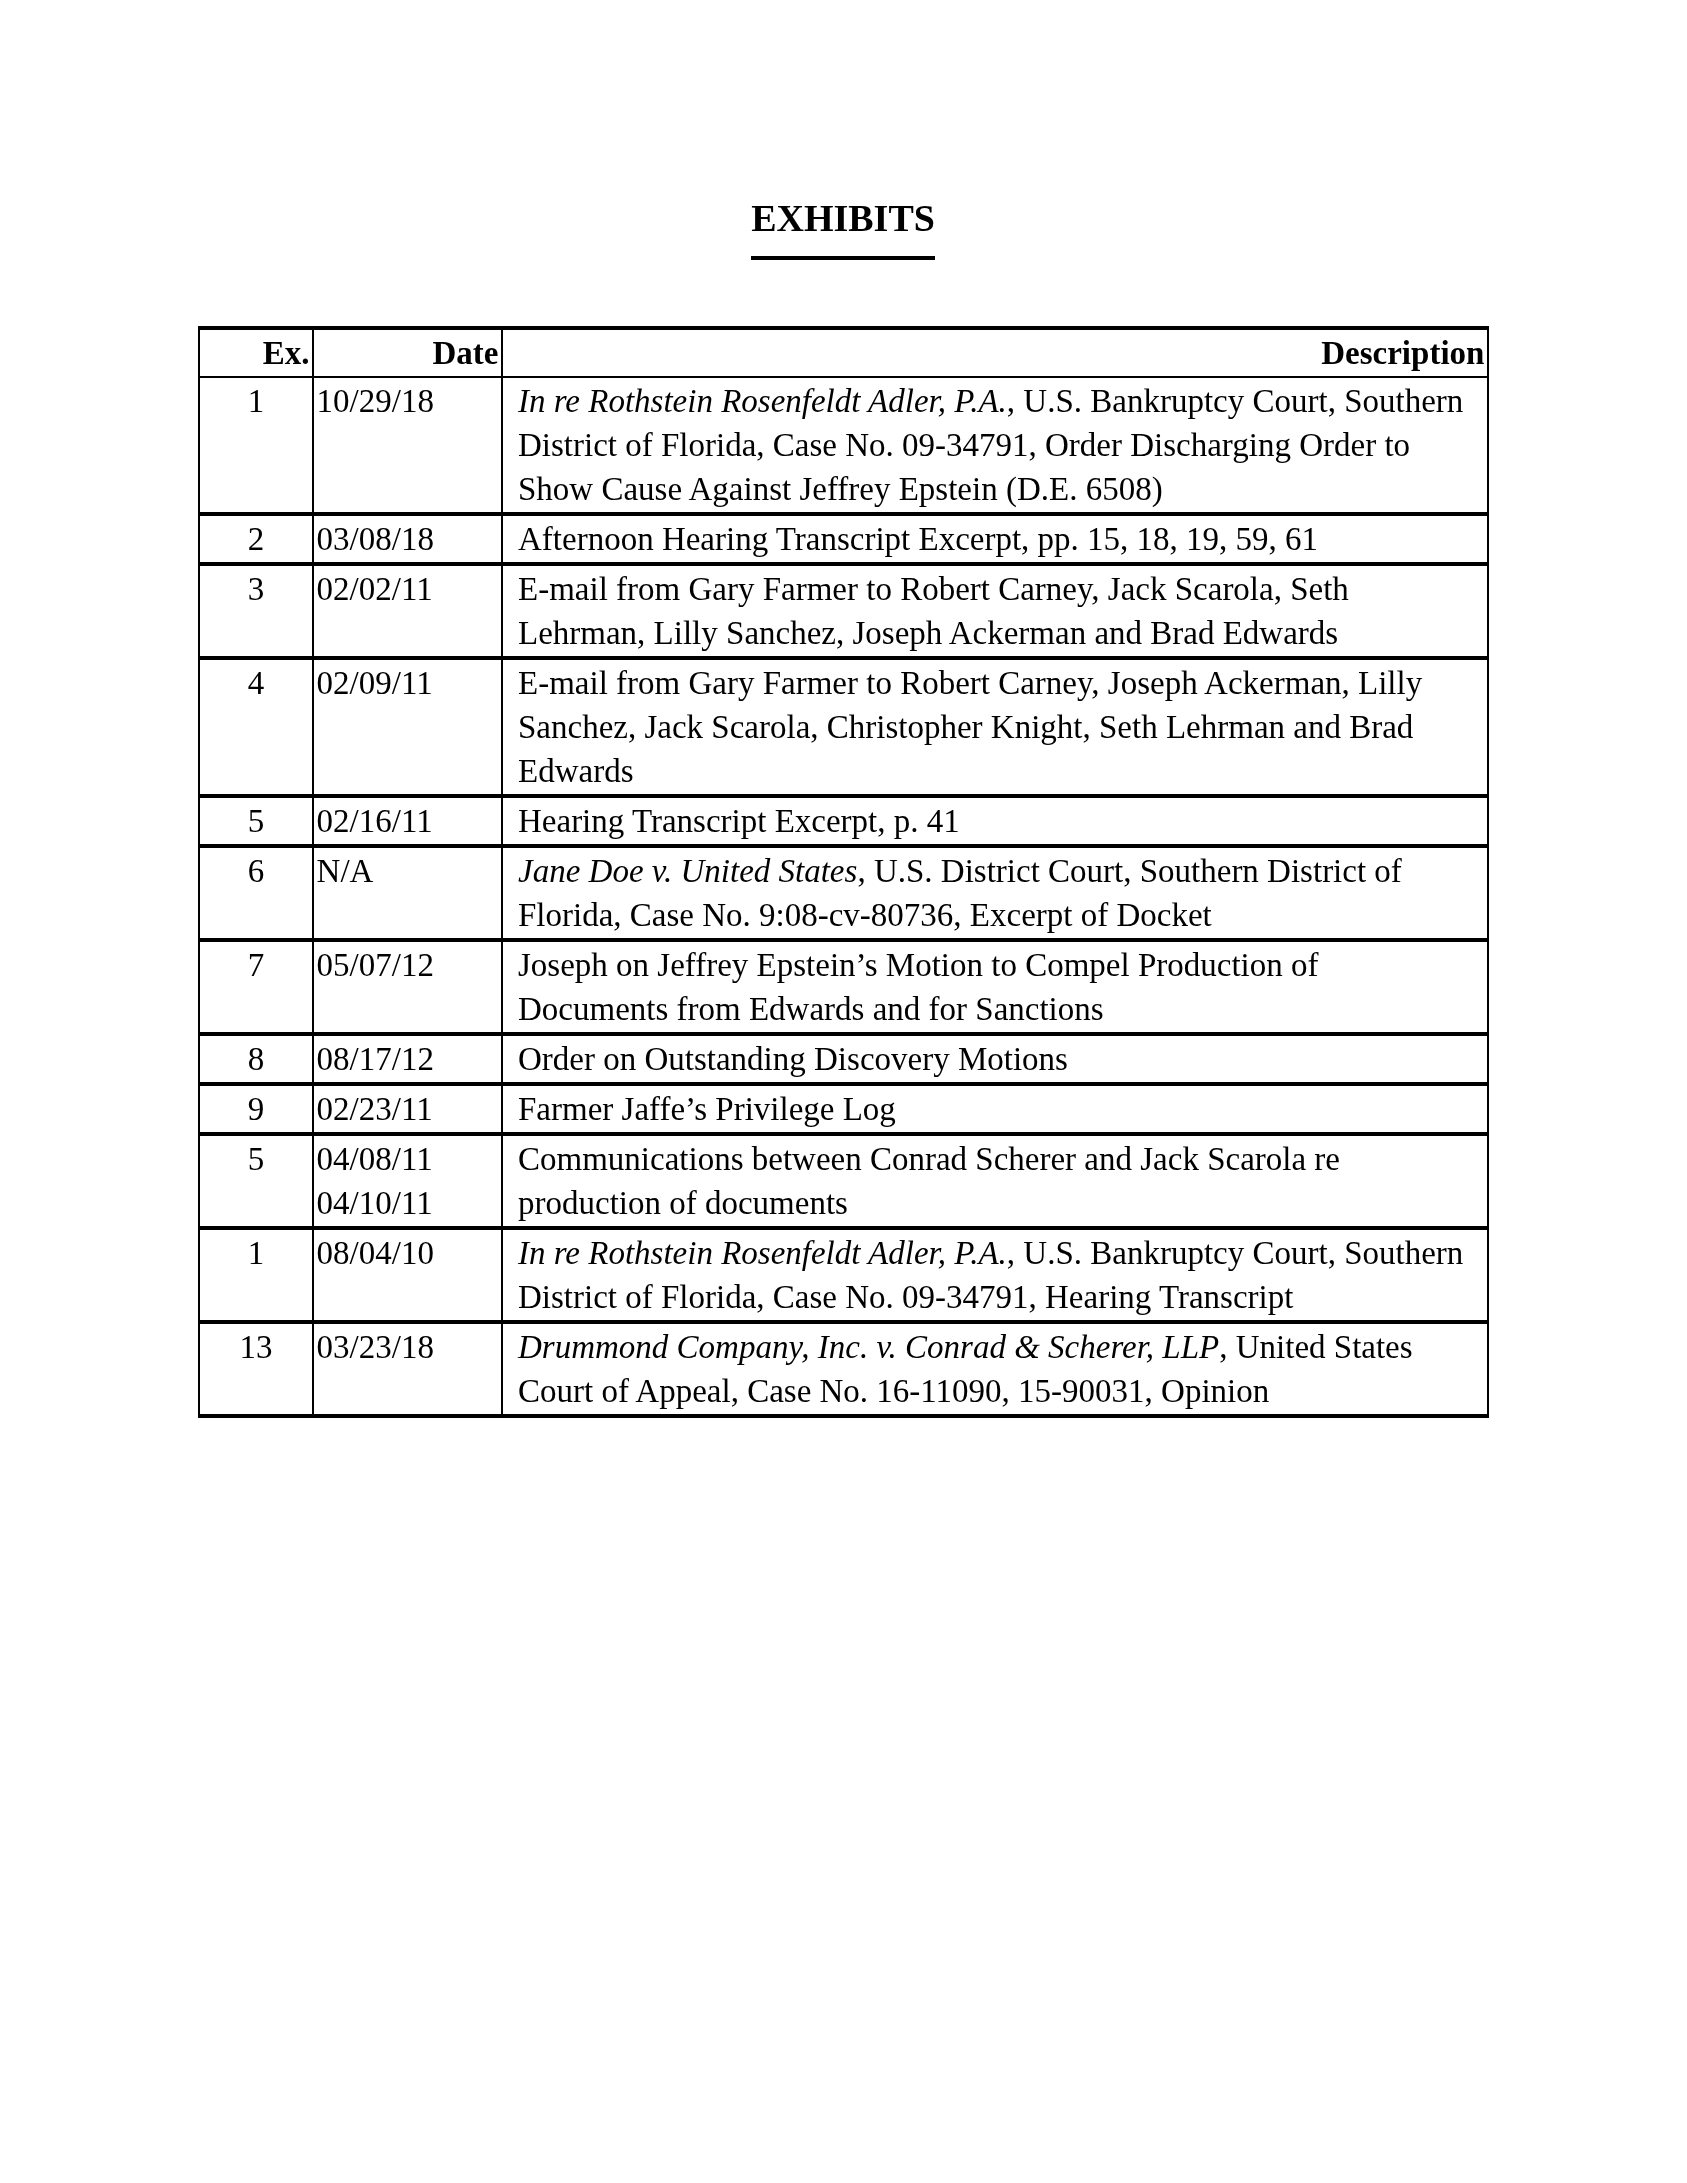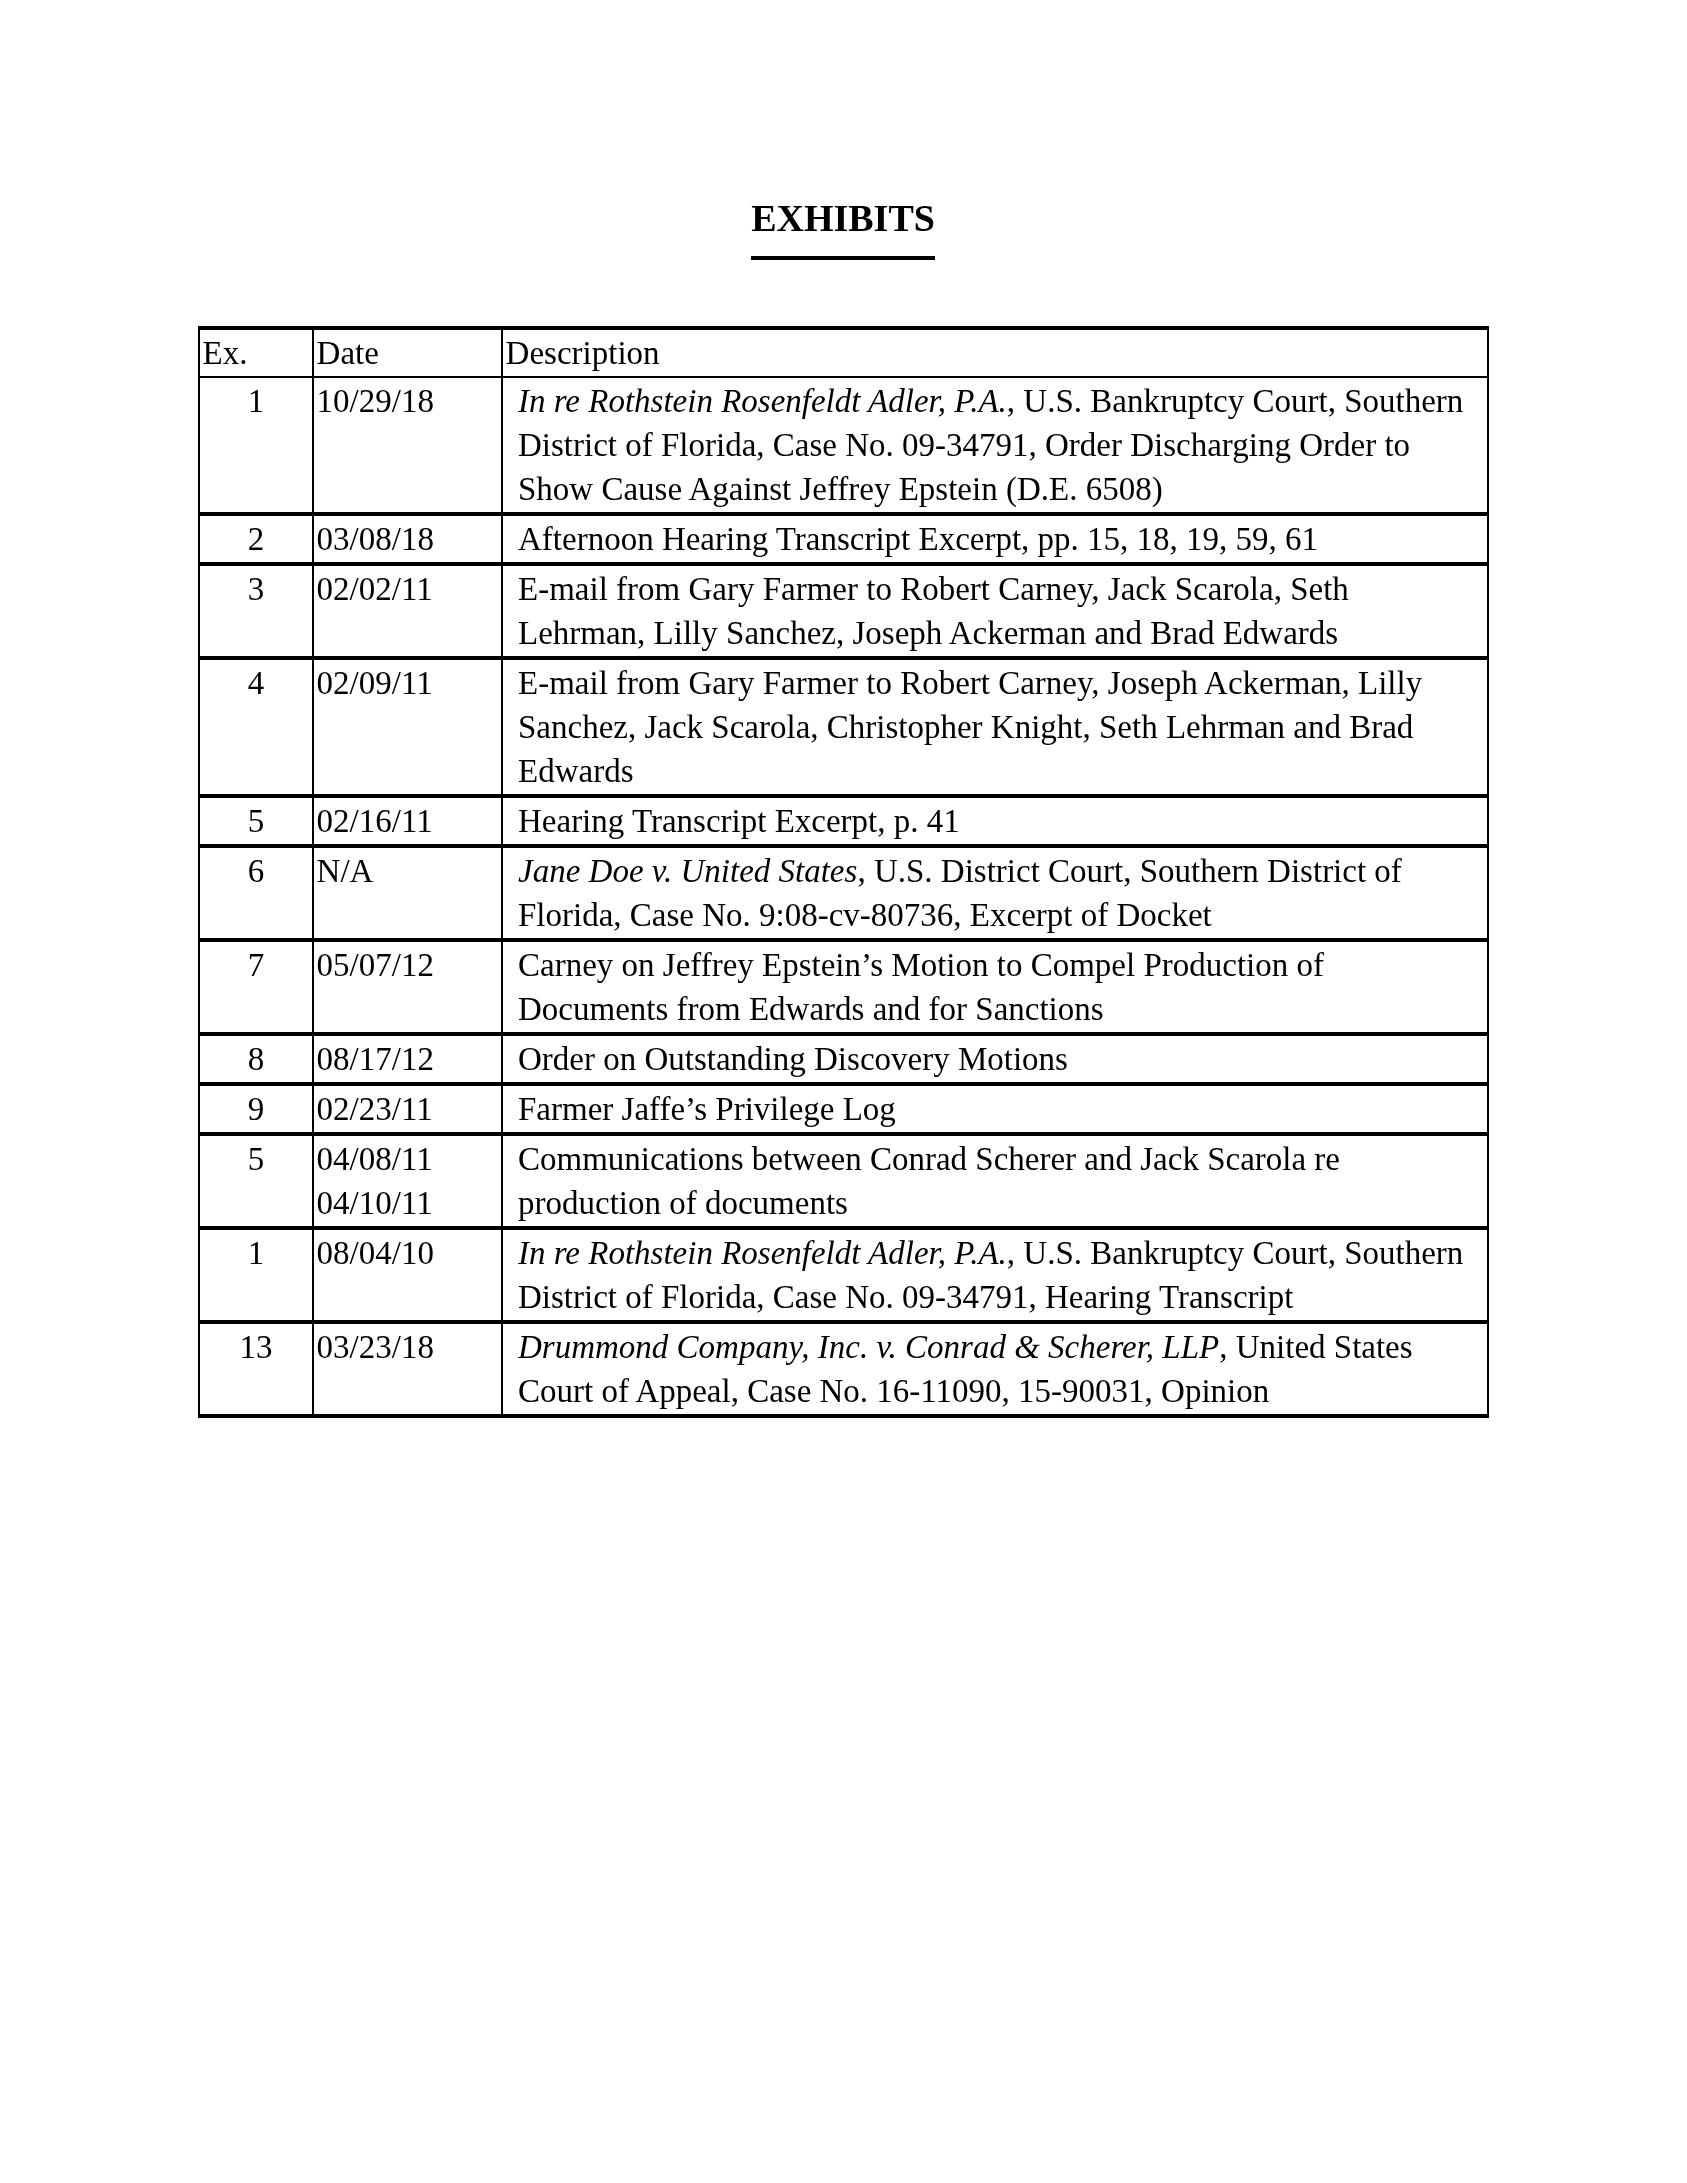--- a/index.html
+++ b/index.html
@@ -37,22 +37,22 @@
   col.col-date { width: 189px; }
   col.col-desc { width: 986px; }
   th, td {
     font-size: 33px;
     line-height: 44px;
     vertical-align: top;
     padding: 0;
     word-spacing: normal;
   }
   thead th {
-    font-weight: normal;
-    text-align: left;
+    font-weight: bold;
+    text-align: right;
     border: 2.6px solid #000000;
     border-top-width: 4.6px;
     border-bottom-width: 2.6px;
     padding: 0.7px 2.6px 1.3px 2.6px;
   }
   tbody td {
     border: 4.6px solid #000000;
     border-left-width: 2.6px;
     border-right-width: 2.6px;
     padding: 0.7px 2.6px 1.3px 2.6px;
@@ -111,21 +111,21 @@
           <td class="c-desc"><span>Hearing Transcript Excerpt, p. 41</span></td>
         </tr>
         <tr>
           <td class="c-ex">6</td>
           <td class="c-date">N/A</td>
           <td class="c-desc"><i>Jane Doe v. United States</i><span>, U.S. District Court, Southern District of Florida, Case No. 9:08-cv-80736, Excerpt of Docket</span></td>
         </tr>
         <tr>
           <td class="c-ex">7</td>
           <td class="c-date">05/07/12</td>
-          <td class="c-desc"><span>Carney on Jeffrey Epstein’s Motion to Compel Production of Documents from Edwards and for Sanctions</span></td>
+          <td class="c-desc"><span>Joseph on Jeffrey Epstein’s Motion to Compel Production of Documents from Edwards and for Sanctions</span></td>
         </tr>
         <tr>
           <td class="c-ex">8</td>
           <td class="c-date">08/17/12</td>
           <td class="c-desc"><span>Order on Outstanding Discovery Motions</span></td>
         </tr>
         <tr>
           <td class="c-ex">9</td>
           <td class="c-date">02/23/11</td>
           <td class="c-desc"><span>Farmer Jaffe’s Privilege Log</span></td>

